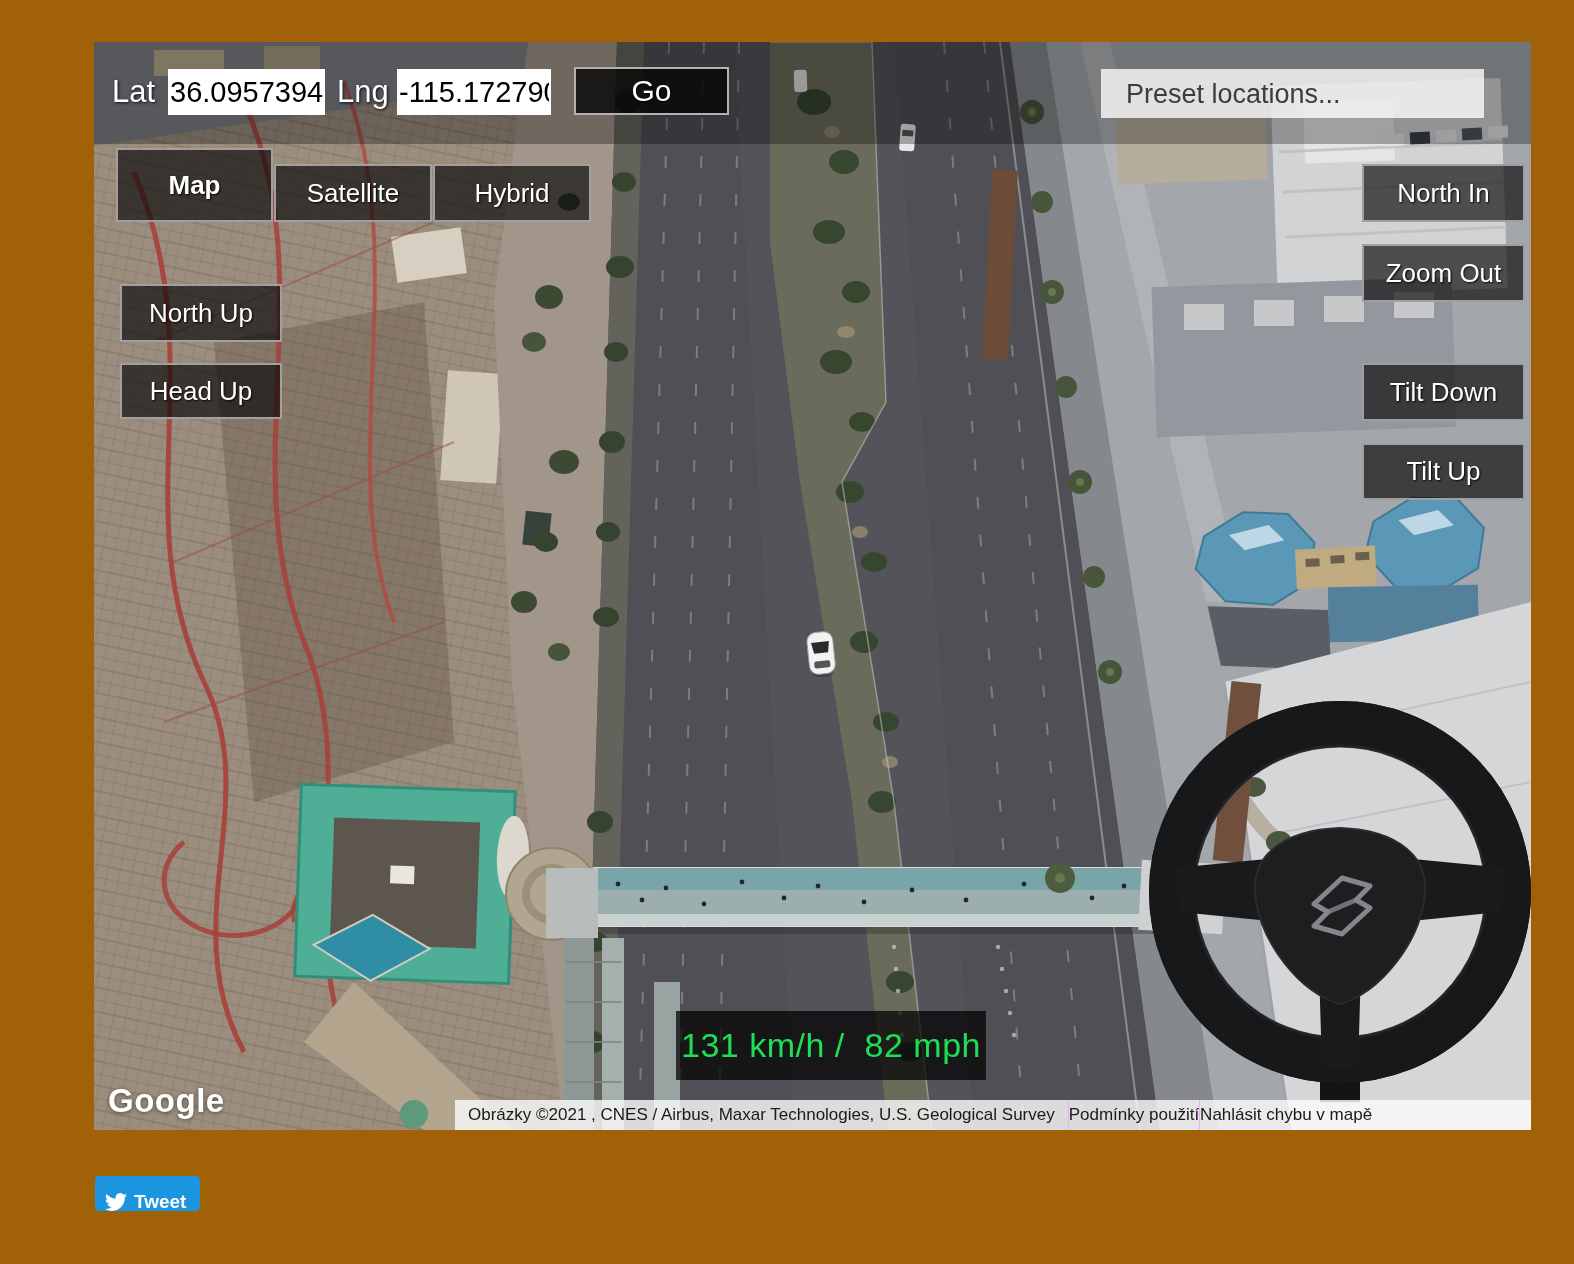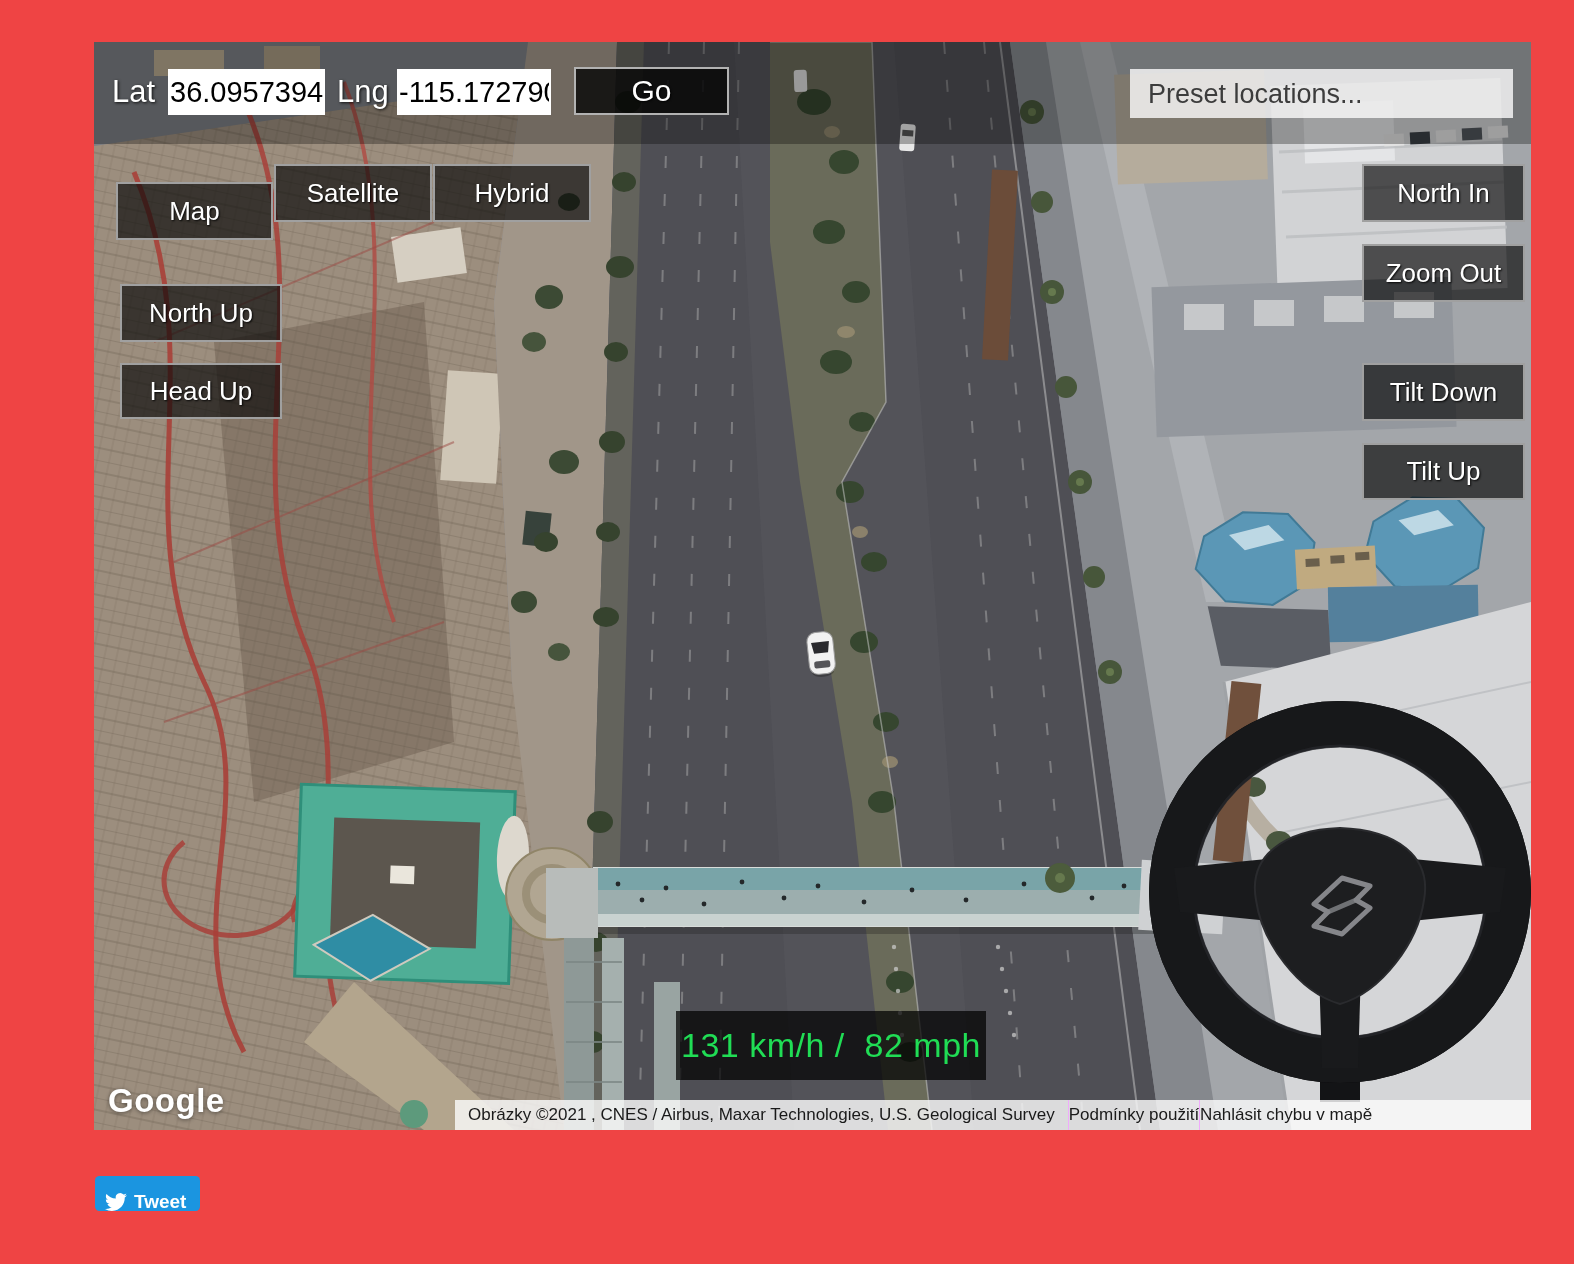--- a/index.html
+++ b/index.html
@@ -1,18 +1,18 @@
 <!DOCTYPE html>
 <html><head>
 <meta charset="utf-8">
 <style>
   * { margin:0; padding:0; box-sizing:border-box; }
   html,body { background:#ffffff; }
   body { font-family:"Liberation Sans", sans-serif; }
-  .stage { position:relative; width:1574px; height:1264px; background:#ef4444; overflow:hidden; }
+  .stage { position:relative; width:1574px; height:1264px; background:#a16207; overflow:hidden; }
 
   
   .map { position:absolute; left:94px; top:42px; width:1437px; height:1088px; overflow:hidden; background:#8d8f96; }
   .map-art { position:absolute; left:0; top:0; width:100%; height:100%; display:block; }
 
   
   .btn {
     position:absolute; display:flex; align-items:center; justify-content:center;
     background:rgba(8,8,8,0.66); border:2px solid #a0a0a0; color:#fff;
     font-size:26px; cursor:pointer; text-shadow:1px 1px 2px rgba(0,0,0,0.9);
@@ -24,27 +24,27 @@
     position:absolute; border:none; background:#fff; color:#000;
     font-size:29px; font-family:"Liberation Sans", sans-serif; padding:0 2px; outline:none;
   }
   #lat-label { left:18px; top:32px; }
   #lat-input { left:74px;  top:27px; width:157px; height:46px; }
   #lng-label { left:243px; top:32px; }
   #lng-input { left:303px; top:27px; width:154px; height:46px; }
   #go-btn    { left:480px; top:25px; width:155px; height:48px; font-size:30px; background:rgba(5,5,5,0.8); border-color:#b2b2b2; }
 
   #preset-select {
-    position:absolute; left:1036px; top:27px; width:383px; height:49px;
+    position:absolute; left:1007px; top:27px; width:383px; height:49px;
     background:rgba(255,255,255,0.78); color:#3c3c3c; border:none; outline:none;
-    font-size:27px; padding-left:18px; appearance:none; -webkit-appearance:none;
+    font-size:27px; padding-left:25px; appearance:none; -webkit-appearance:none;
     font-family:"Liberation Sans", sans-serif;
   }
 
-  #btn-map       { left:22px;  top:140px; width:157px; height:58px; }
+  #btn-map       { left:22px;  top:106px; width:157px; height:74px;font-weight:bold; }
   #btn-satellite { left:180px; top:122px; width:158px; height:58px; }
   #btn-hybrid    { left:339px; top:122px; width:158px; height:58px; }
   #btn-north     { left:26px;  top:242px; width:162px; height:58px; }
   #btn-head      { left:26px;  top:321px; width:162px; height:56px; }
   #btn-zoomin    { left:1268px; top:122px; width:163px; height:58px; }
   #btn-zoomout   { left:1268px; top:202px; width:163px; height:58px; }
   #btn-tiltdown  { left:1268px; top:321px; width:163px; height:58px; }
   #btn-tiltup    { left:1268px; top:401px; width:163px; height:57px; }
 
   #speed-display {

